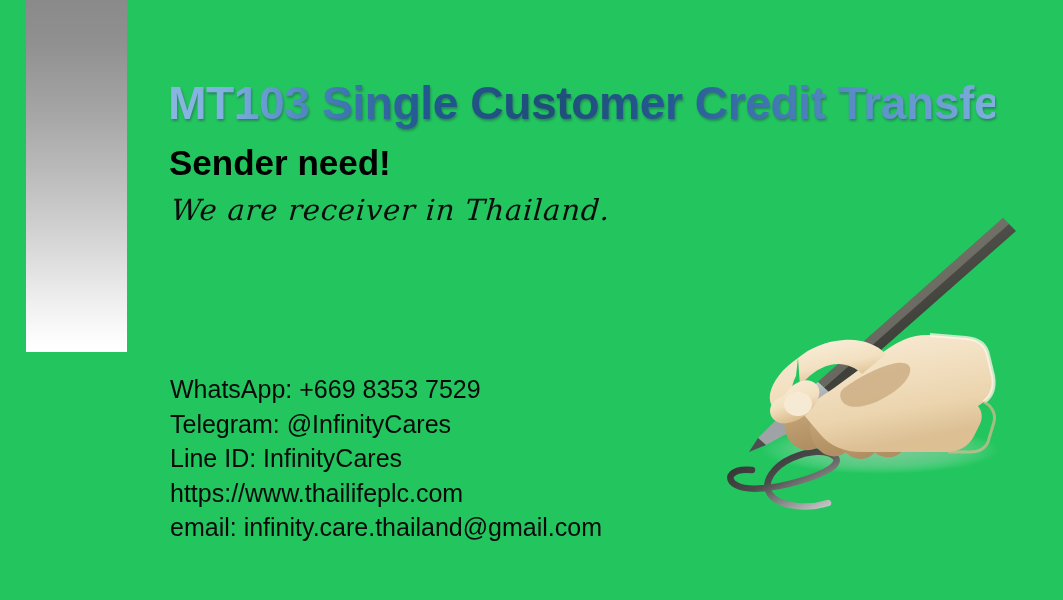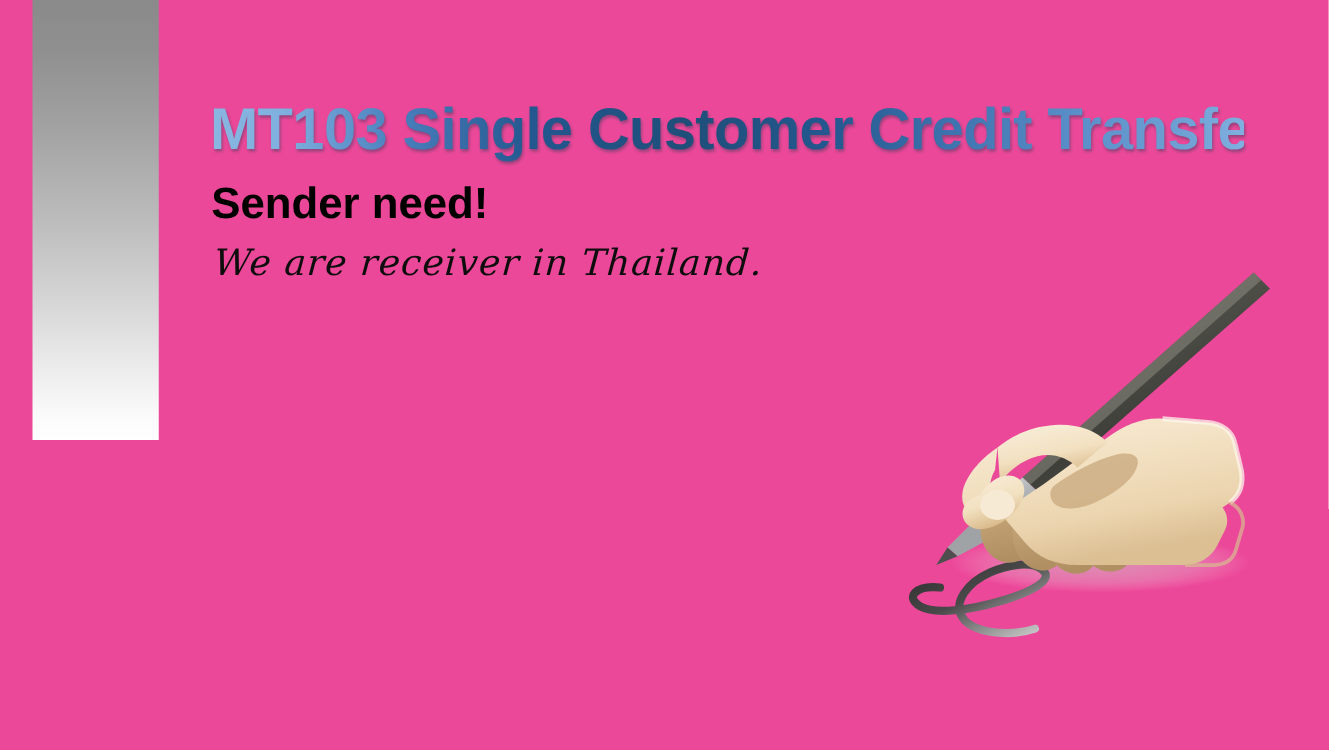--- a/index.html
+++ b/index.html
@@ -8,21 +8,21 @@
     padding: 0;
     background: #ffffff;
   }
   body {
     font-family: "Liberation Sans", sans-serif;
   }
   .slide {
     position: relative;
     width: 1063px;
     height: 600px;
-    background: #ec4899;
+    background: #22c55e;
     overflow: hidden;
   }
 
   
   .side-bar {
     position: absolute;
     left: 26px;
     top: 0;
     width: 101px;
     height: 352px;
@@ -133,20 +133,27 @@
 <div class="slide">
 
   <div class="side-bar"></div>
 
   <div class="title">MT103 Single Customer Credit Transfer</div>
 
   <div class="subtitle">Sender need!</div>
 
   <div class="script-line">We are receiver in Thailand.</div>
 
+  <div class="contact-block">
+    <div class="contact-line">WhatsApp: +669 8353 7529</div>
+    <div class="contact-line">Telegram: @InfinityCares</div>
+    <div class="contact-line">Line ID: InfinityCares</div>
+    <div class="contact-line">https://www.thailifeplc.com</div>
+    <div class="contact-line">email: infinity.care.thailand@gmail.com</div>
+  </div>
 
   <div class="illustration">
     <svg viewBox="0 0 404 336" xmlns="http://www.w3.org/2000/svg">
       <defs>
         <linearGradient id="skinGrad" x1="0" y1="0" x2="0.35" y2="1">
           <stop offset="0%" stop-color="#f9ecd8"></stop>
           <stop offset="40%" stop-color="#f3e1c3"></stop>
           <stop offset="75%" stop-color="#ebd4ae"></stop>
           <stop offset="100%" stop-color="#dcbf93"></stop>
         </linearGradient>

